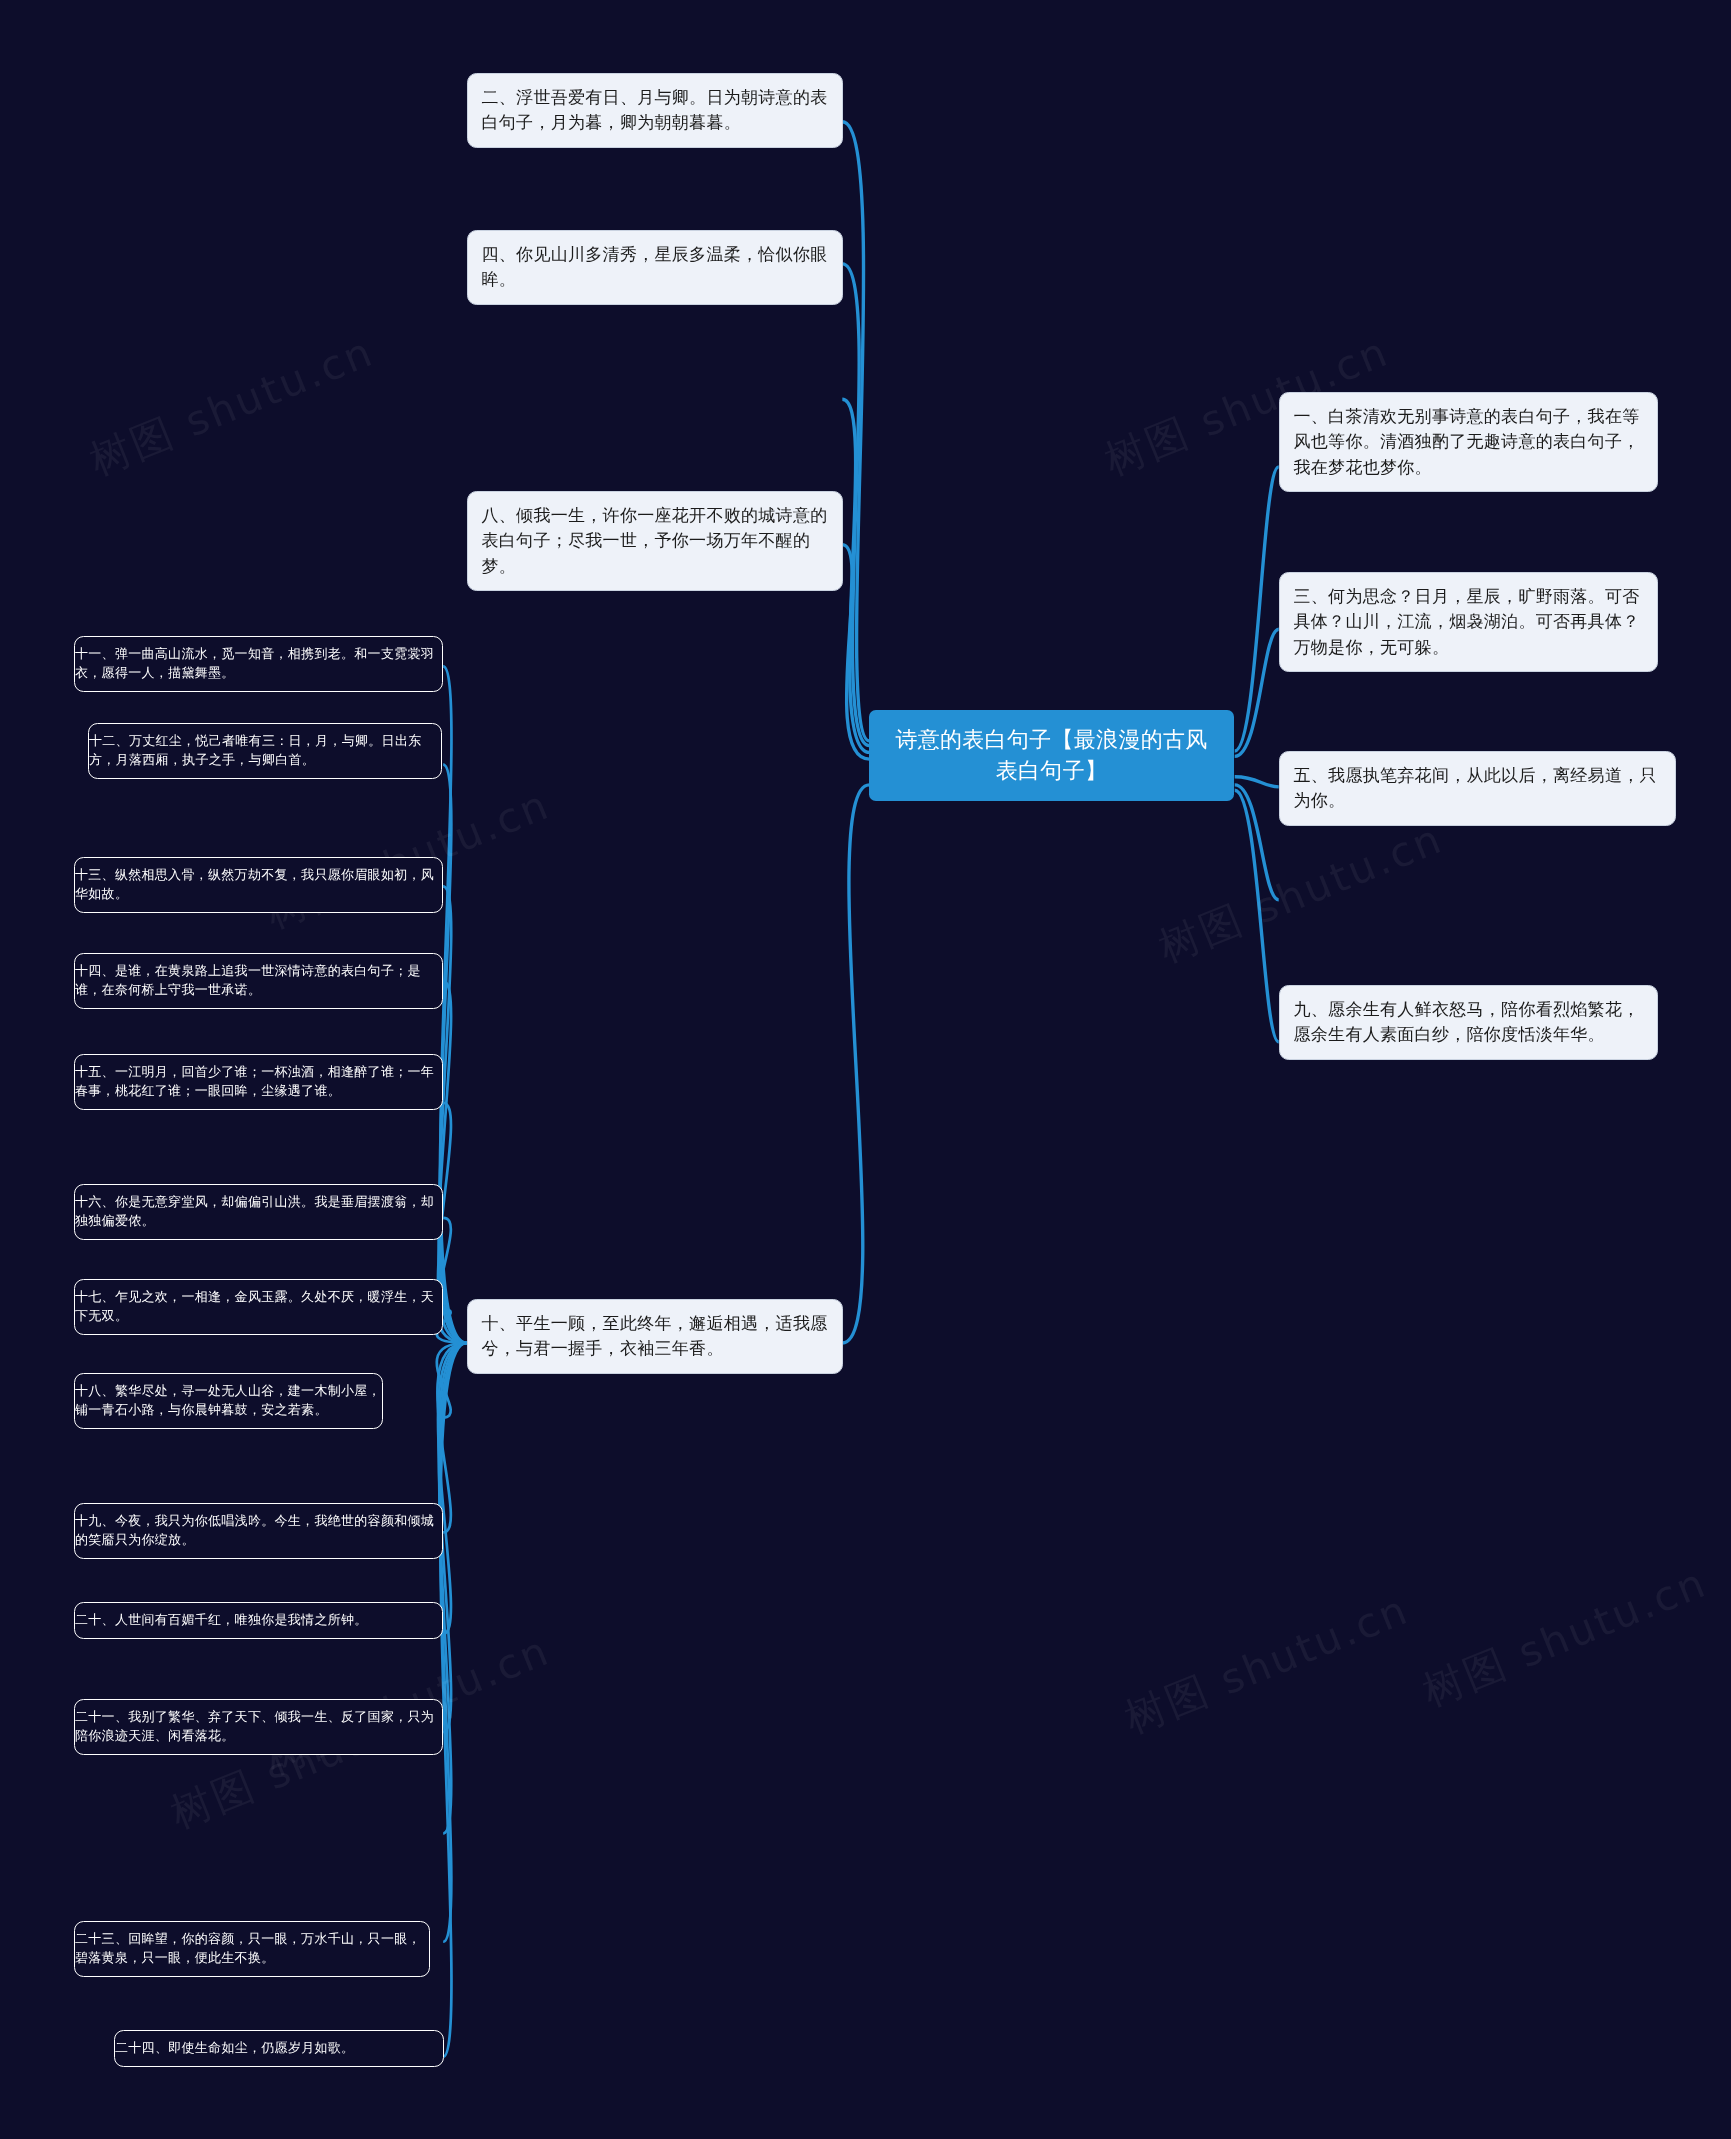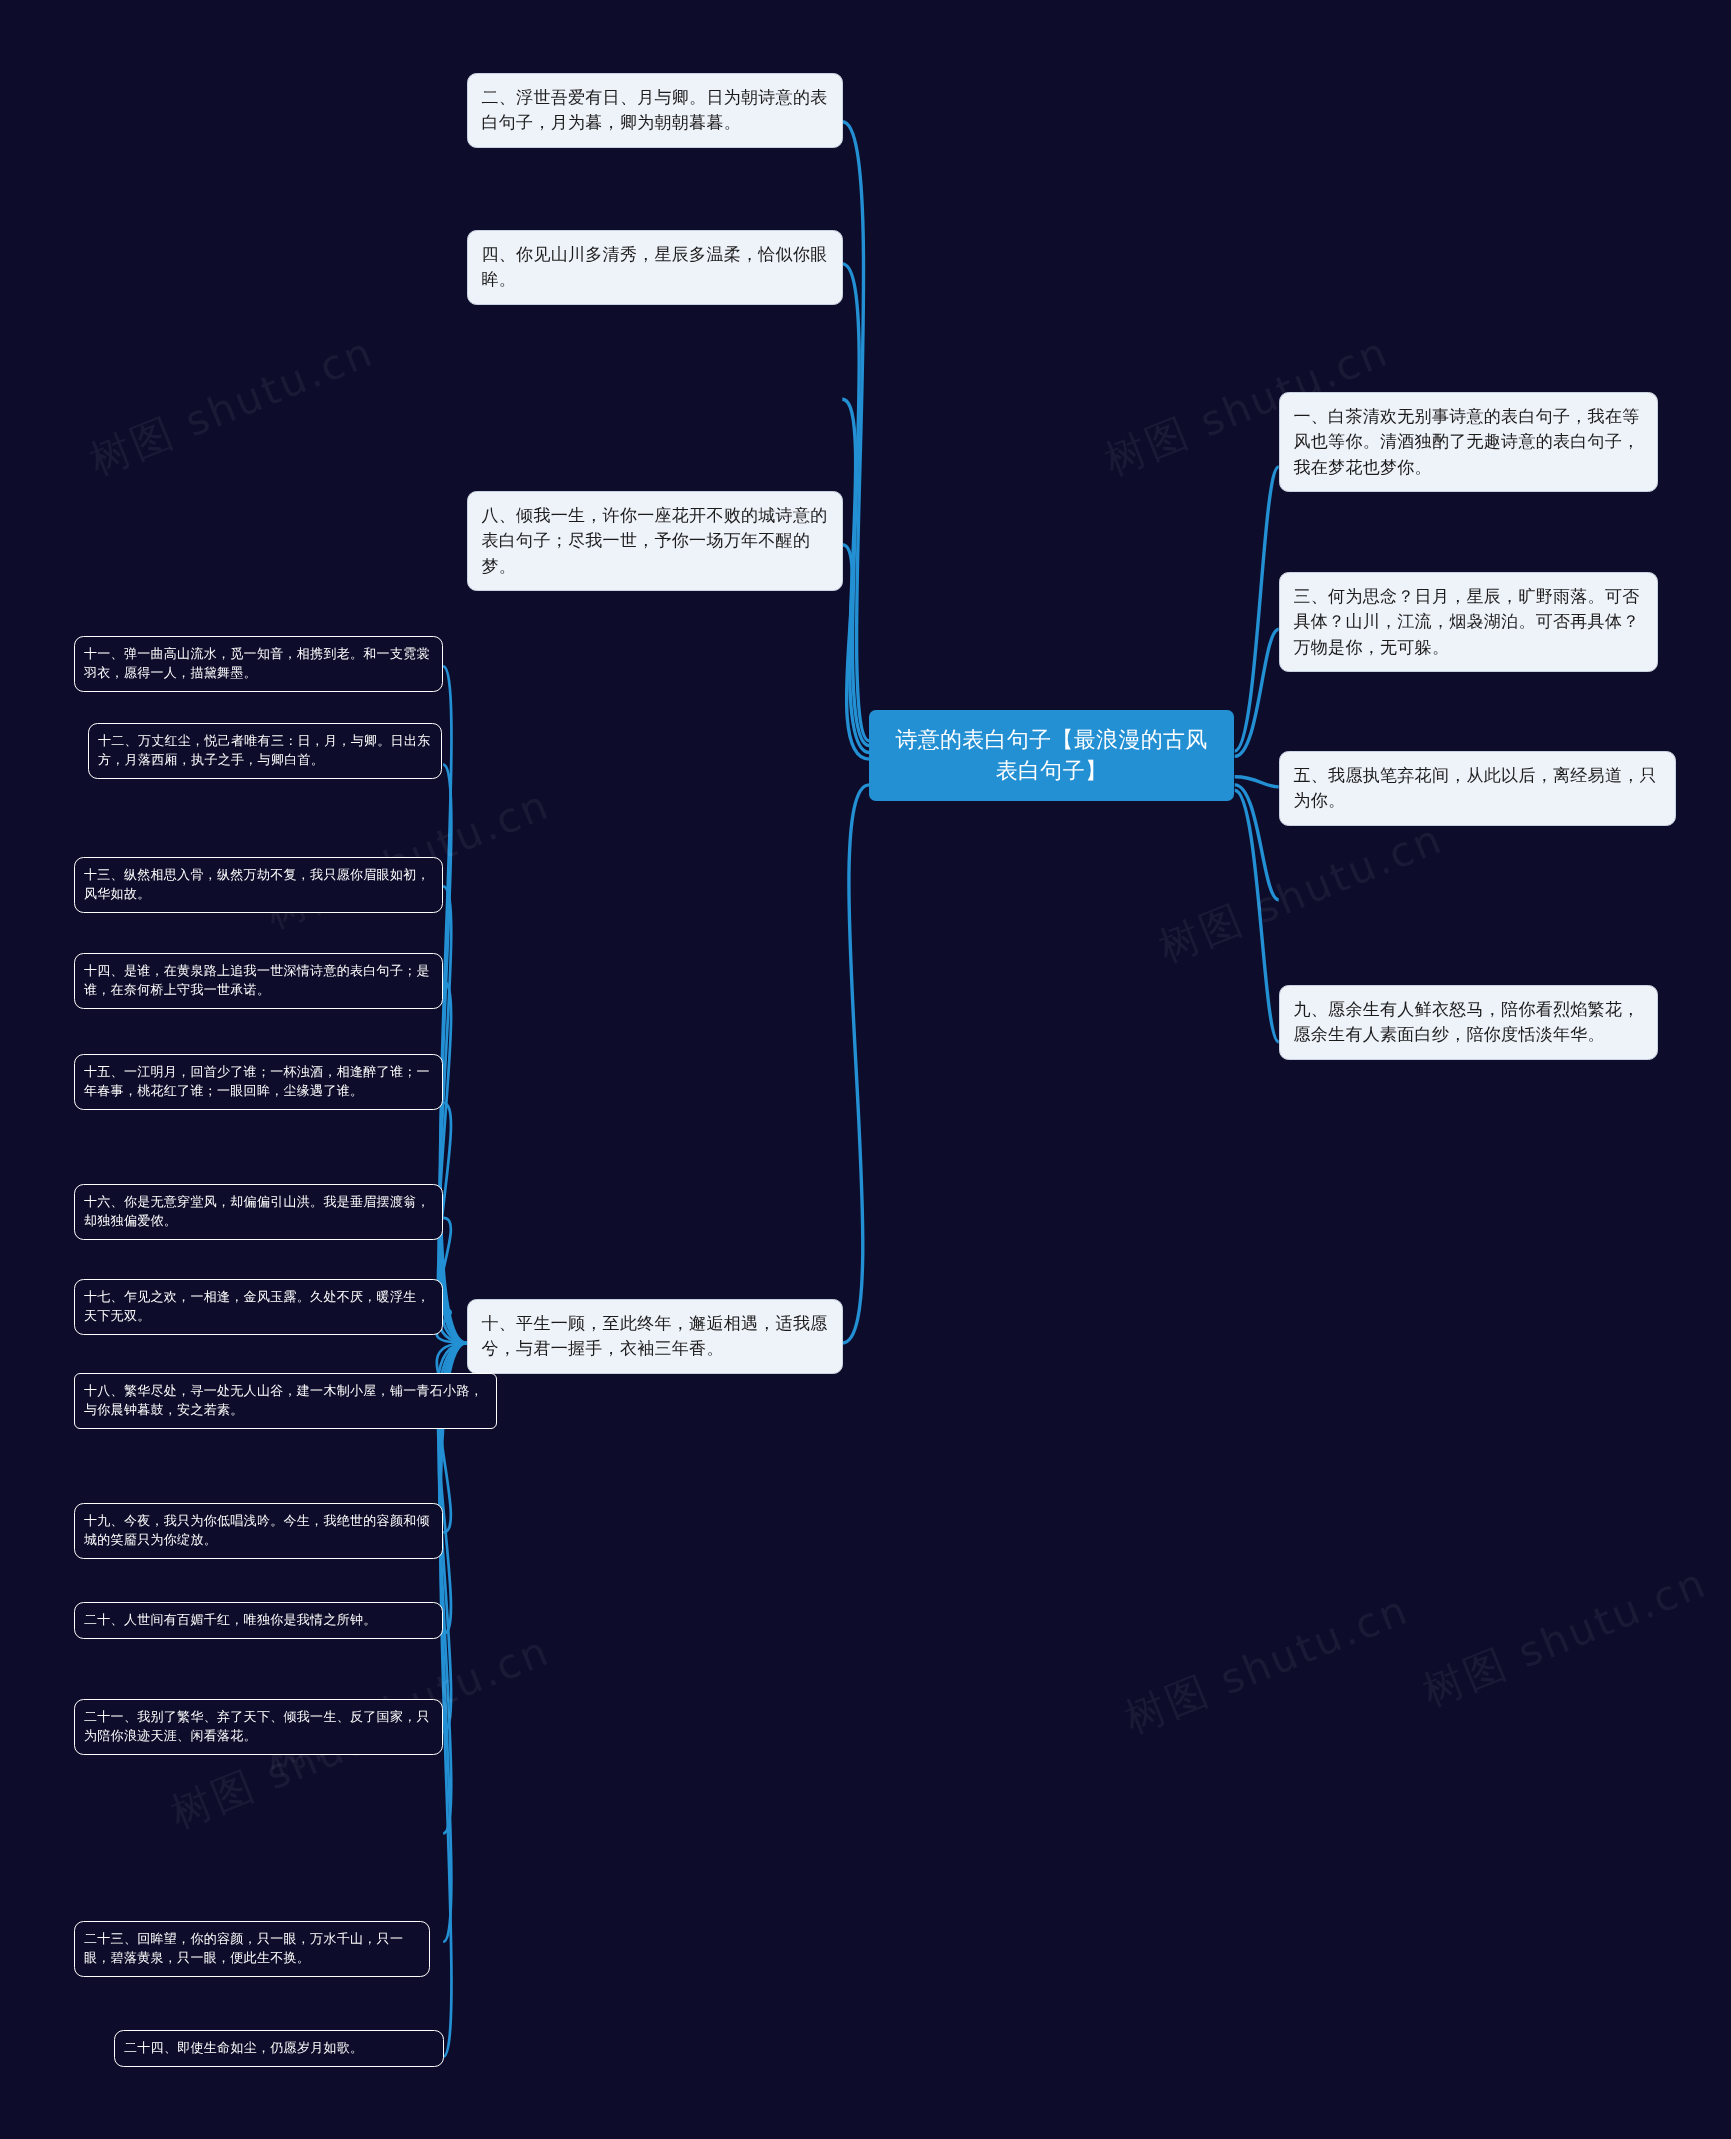--- a/index.html
+++ b/index.html
@@ -58,21 +58,21 @@
     border: 0.7px solid #c9d2e0;
     padding: 10.8px 13.5px;
     font-size: 17px;
   }
 
   
   .node.dark {
     background: #0d0d2b;
     color: #ffffff;
     border: 1.4px solid #ffffff;
-    padding: 8px 9px;
+    padding: 8px 0;
     font-size: 13px;
     line-height: 1.45;
   }
 
   .node.root {
     background: #2490d4;
     color: #ffffff;
     border: none;
     padding: 13.5px 17.6px;
     font-size: 22px;
@@ -143,21 +143,21 @@
   <div class="node light" style="left:1279px; top:751px; width:397px;">五、我愿执笔弃花间，从此以后，离经易道，只为你。</div>
   <div class="node light" style="left:1279px; top:985px; width:379px;">九、愿余生有人鲜衣怒马，陪你看烈焰繁花，愿余生有人素面白纱，陪你度恬淡年华。</div>
 
   <div class="node dark" style="left:74px; top:636px; width:369px;">十一、弹一曲高山流水，觅一知音，相携到老。和一支霓裳羽衣，愿得一人，描黛舞墨。</div>
   <div class="node dark" style="left:88px; top:723px; width:354px;">十二、万丈红尘，悦己者唯有三：日，月，与卿。日出东方，月落西厢，执子之手，与卿白首。</div>
   <div class="node dark" style="left:74px; top:857px; width:369px;">十三、纵然相思入骨，纵然万劫不复，我只愿你眉眼如初，风华如故。</div>
   <div class="node dark" style="left:74px; top:953px; width:369px;">十四、是谁，在黄泉路上追我一世深情诗意的表白句子；是谁，在奈何桥上守我一世承诺。</div>
   <div class="node dark" style="left:74px; top:1054px; width:369px;">十五、一江明月，回首少了谁；一杯浊酒，相逢醉了谁；一年春事，桃花红了谁；一眼回眸，尘缘遇了谁。</div>
   <div class="node dark" style="left:74px; top:1184px; width:369px;">十六、你是无意穿堂风，却偏偏引山洪。我是垂眉摆渡翁，却独独偏爱侬。</div>
   <div class="node dark" style="left:74px; top:1279px; width:369px;">十七、乍见之欢，一相逢，金风玉露。久处不厌，暖浮生，天下无双。</div>
-  <div class="node dark" style="left:74px; top:1373px; width:423px;border-radius:6px;">十八、繁华尽处，寻一处无人山谷，建一木制小屋，铺一青石小路，与你晨钟暮鼓，安之若素。</div>
+  <div class="node dark" style="left:74px; top:1373px; width:309px;">十八、繁华尽处，寻一处无人山谷，建一木制小屋，铺一青石小路，与你晨钟暮鼓，安之若素。</div>
   <div class="node dark" style="left:74px; top:1503px; width:369px;">十九、今夜，我只为你低唱浅吟。今生，我绝世的容颜和倾城的笑靥只为你绽放。</div>
   <div class="node dark" style="left:74px; top:1602px; width:369px;">二十、人世间有百媚千红，唯独你是我情之所钟。</div>
   <div class="node dark" style="left:74px; top:1699px; width:369px;">二十一、我别了繁华、弃了天下、倾我一生、反了国家，只为陪你浪迹天涯、闲看落花。</div>
   <div class="node dark" style="left:74px; top:1898px; width:356px;margin-top:23px;">二十三、回眸望，你的容颜，只一眼，万水千山，只一眼，碧落黄泉，只一眼，便此生不换。</div>
   <div class="node dark" style="left:114px; top:2030px; width:330px;">二十四、即使生命如尘，仍愿岁月如歌。</div>
 
 </div>
 
 
 </body></html>

